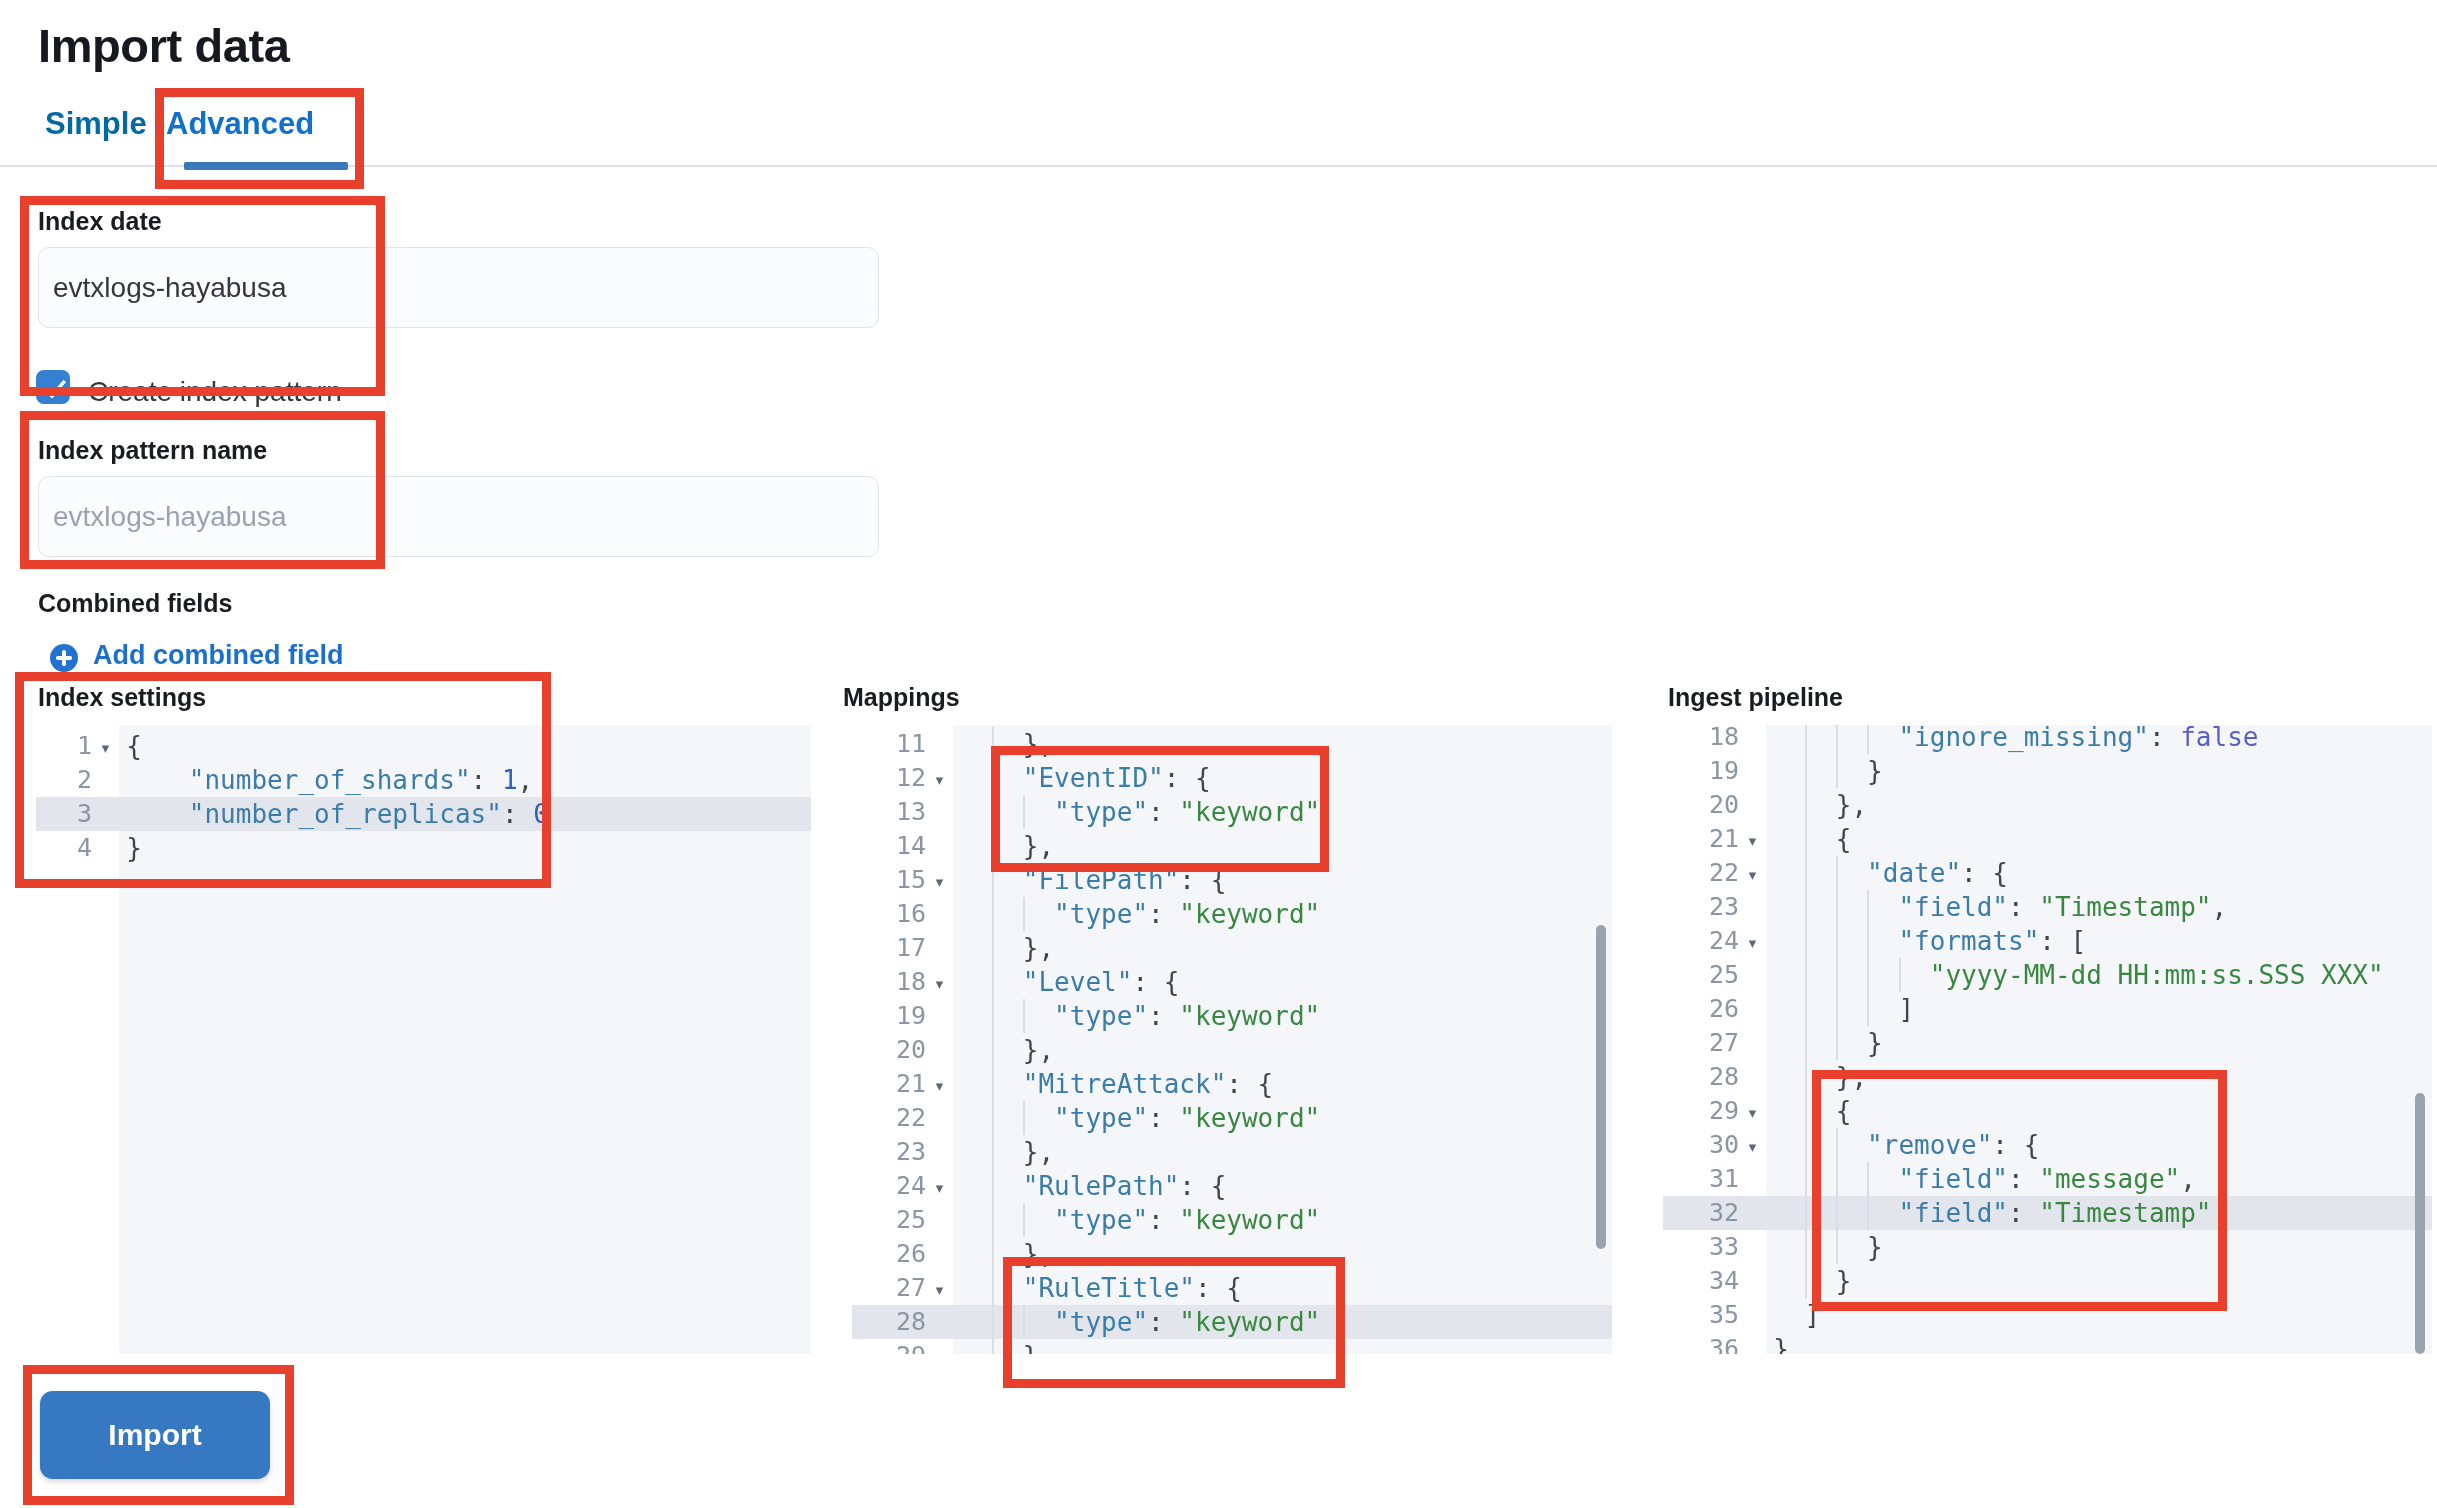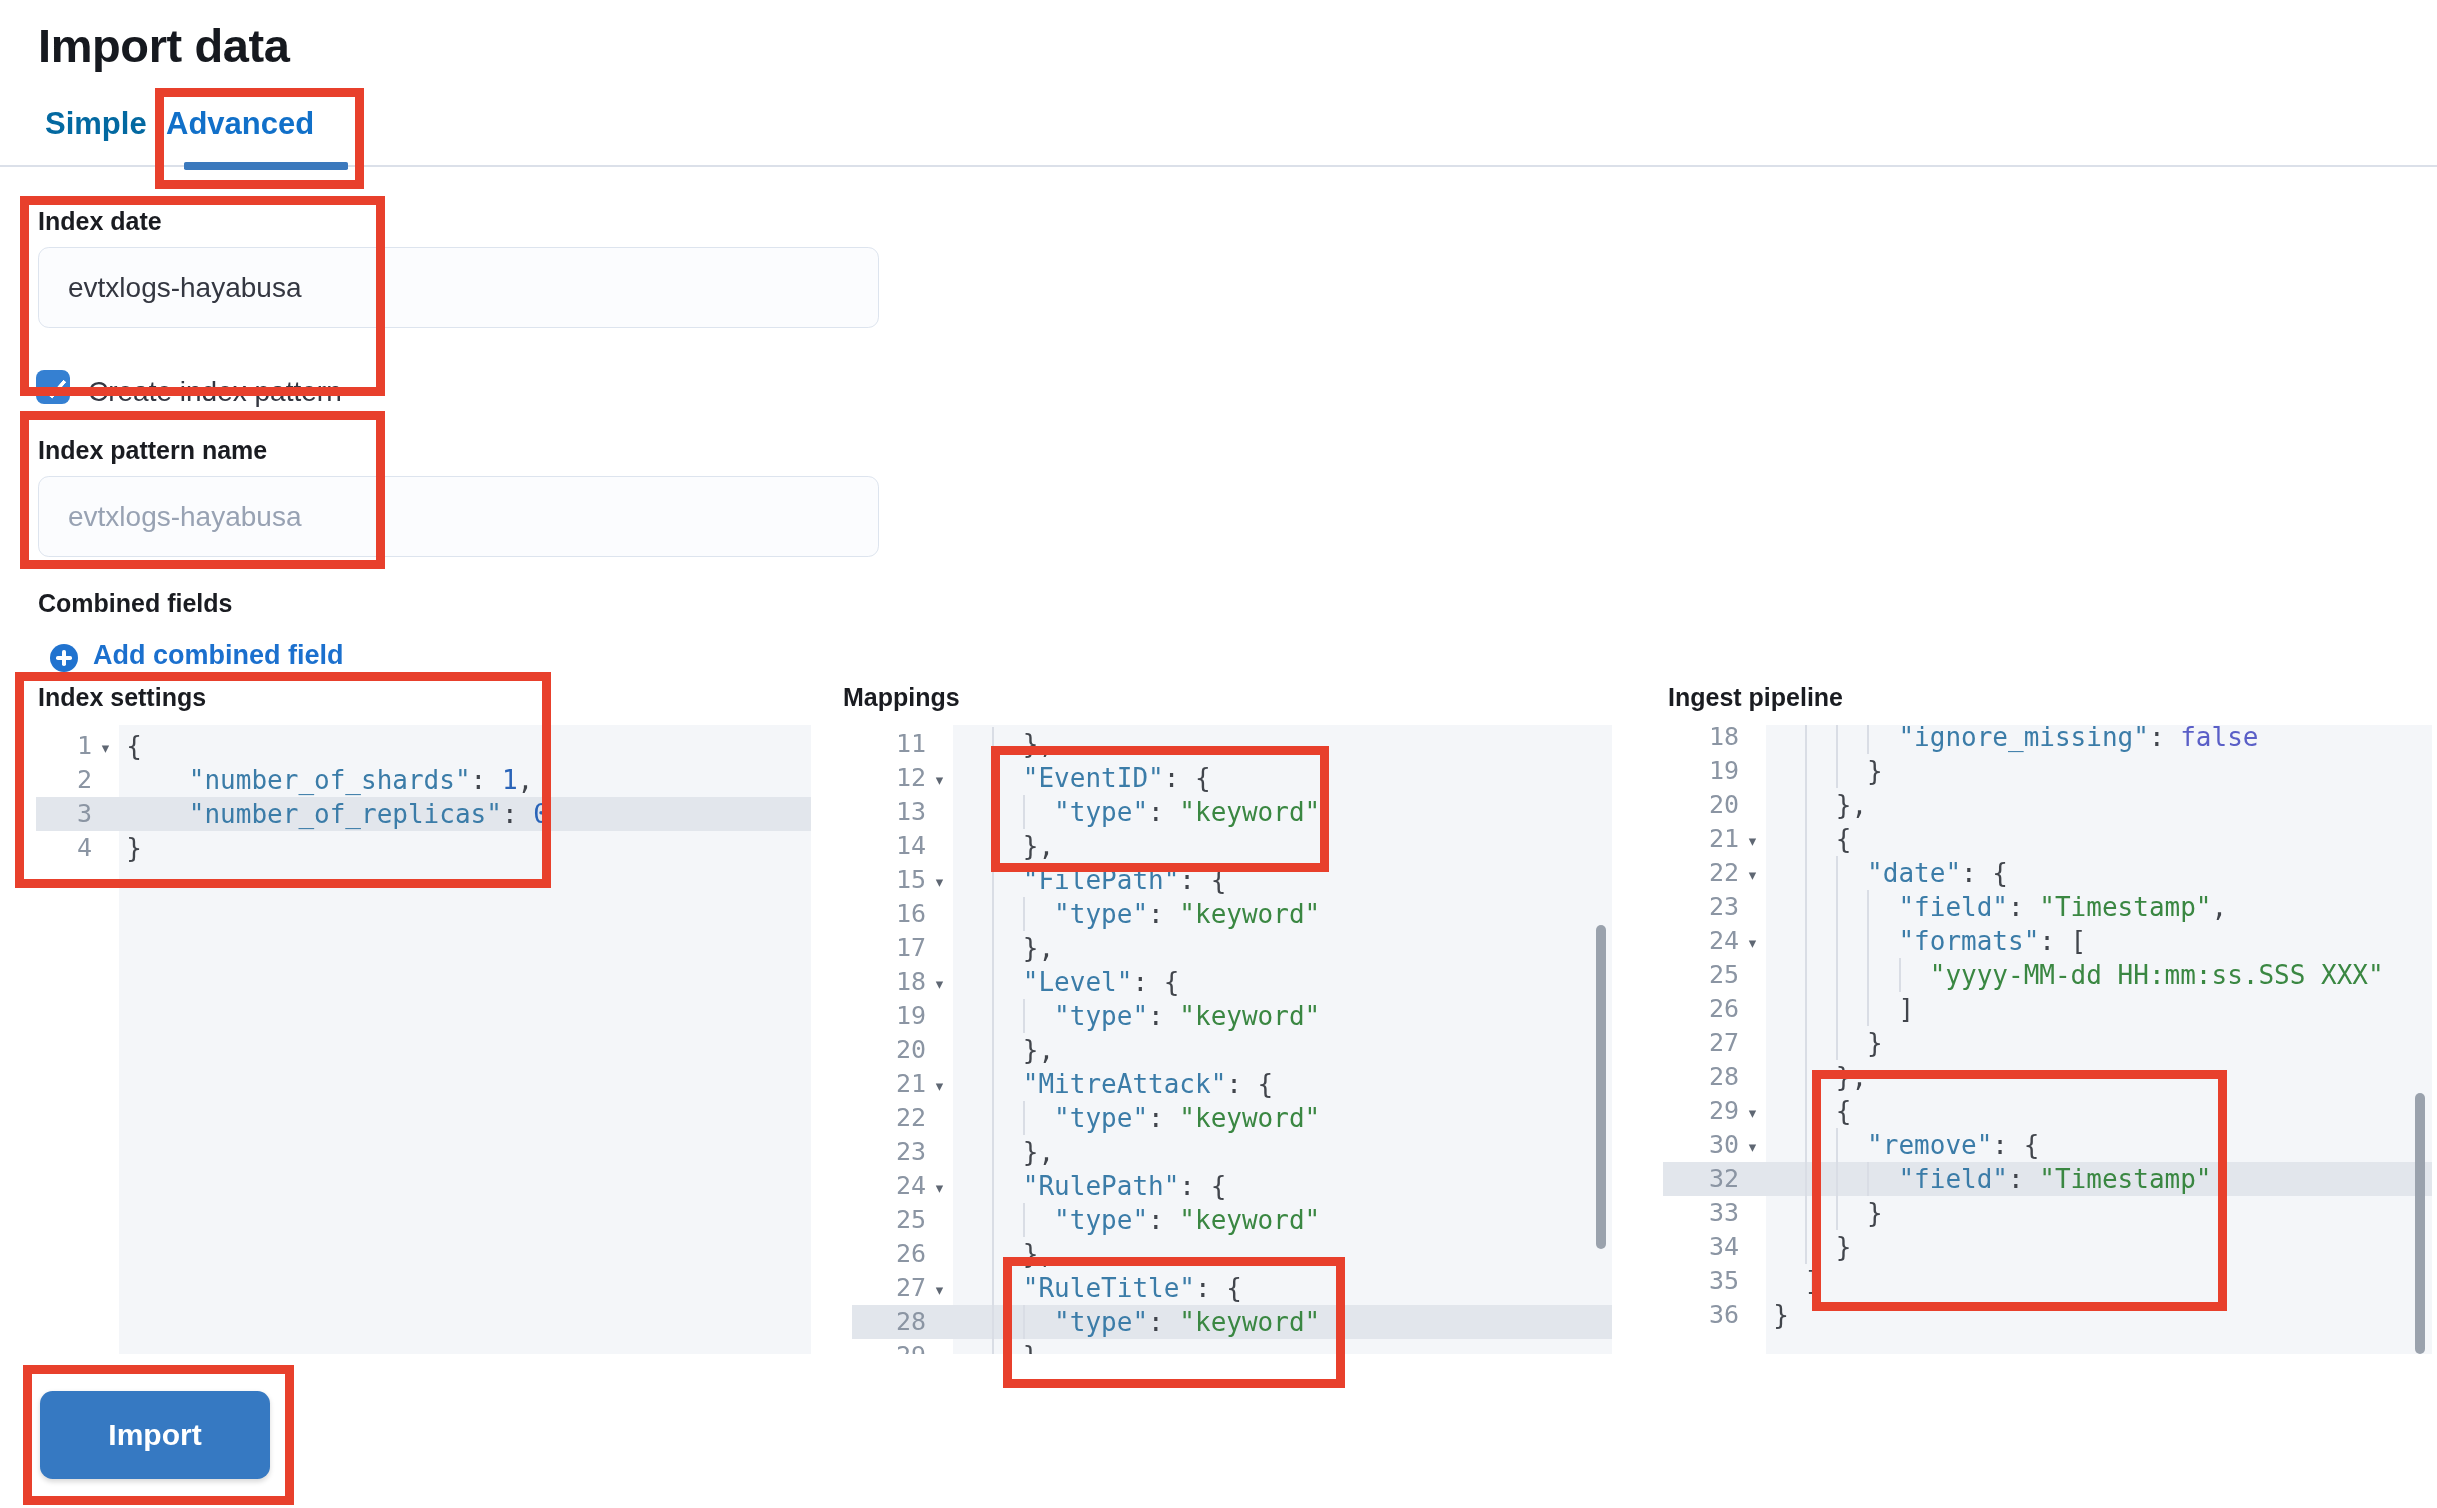--- a/index.html
+++ b/index.html
@@ -21,21 +21,21 @@
   .lbl-index-pattern{top:436px}
   .lbl-combined{top:589px}
   .ed-label{position:absolute;font-size:25px;font-weight:700;color:#1a1c21;top:683px}
   .lbl-ed0{left:38px}
   .lbl-ed1{left:843px}
   .lbl-ed2{left:1668px}
 
   .text-input{
     position:absolute;left:38px;width:841px;height:81px;box-sizing:border-box;
     background:#fbfcfe;border:1.8px solid #dde4ee;border-radius:10.8px;
-    font-family:"Liberation Sans",sans-serif;font-size:28px;color:#343741;padding:0 29px;outline:none;
+    font-family:"Liberation Sans",sans-serif;font-size:28px;color:#343741;padding:0 14px;outline:none;
   }
   .text-input::placeholder{color:#98a2b3}
   .input-name{top:247px}
   .input-pattern{top:476px}
 
   .checkbox{position:absolute;left:36px;top:370px;width:34px;height:34px;border-radius:8px;background:#3580d2;cursor:pointer}
   .checkbox::after{content:'';position:absolute;left:10.8px;top:4.5px;width:10px;height:18px;border:solid #fff;border-width:0 4.5px 4.5px 0;transform:rotate(40deg);border-radius:0.9px}
   .checkbox-label{position:absolute;left:88px;top:376px;font-size:28px;color:#343741}
 
   .plus-icon{position:absolute;left:50px;top:644px;width:28px;height:28px;border-radius:50%;background:#2173cf;cursor:pointer}
@@ -379,20 +379,27 @@
         </div>
         <div class="codeln"><i class="guide" style="left: 39px;"></i><span class="tp">    {</span></div>
       </div>
       <div class="row">
         <div class="gut">
           <span class="num">30</span>
           <span class="fold">▾</span>
         </div>
         <div class="codeln"><i class="guide" style="left: 39px;"></i><i class="guide" style="left: 70px;"></i><span class="tp">      </span><span class="tk">"remove"</span><span class="tp">: {</span></div>
       </div>
+      <div class="row">
+        <div class="gut">
+          <span class="num">31</span>
+          <span class="fold"></span>
+        </div>
+        <div class="codeln"><i class="guide" style="left: 39px;"></i><i class="guide" style="left: 70px;"></i><i class="guide" style="left: 101px;"></i><span class="tp">        </span><span class="tk">"field"</span><span class="tp">: </span><span class="ts">"message"</span><span class="tp">,</span></div>
+      </div>
       <div class="row hl">
         <div class="gut">
           <span class="num">32</span>
           <span class="fold"></span>
         </div>
         <div class="codeln"><i class="guide" style="left: 39px;"></i><i class="guide" style="left: 70px;"></i><i class="guide" style="left: 101px;"></i><span class="tp">        </span><span class="tk">"field"</span><span class="tp">: </span><span class="ts">"Timestamp"</span></div>
       </div>
       <div class="row">
         <div class="gut">
           <span class="num">33</span>

